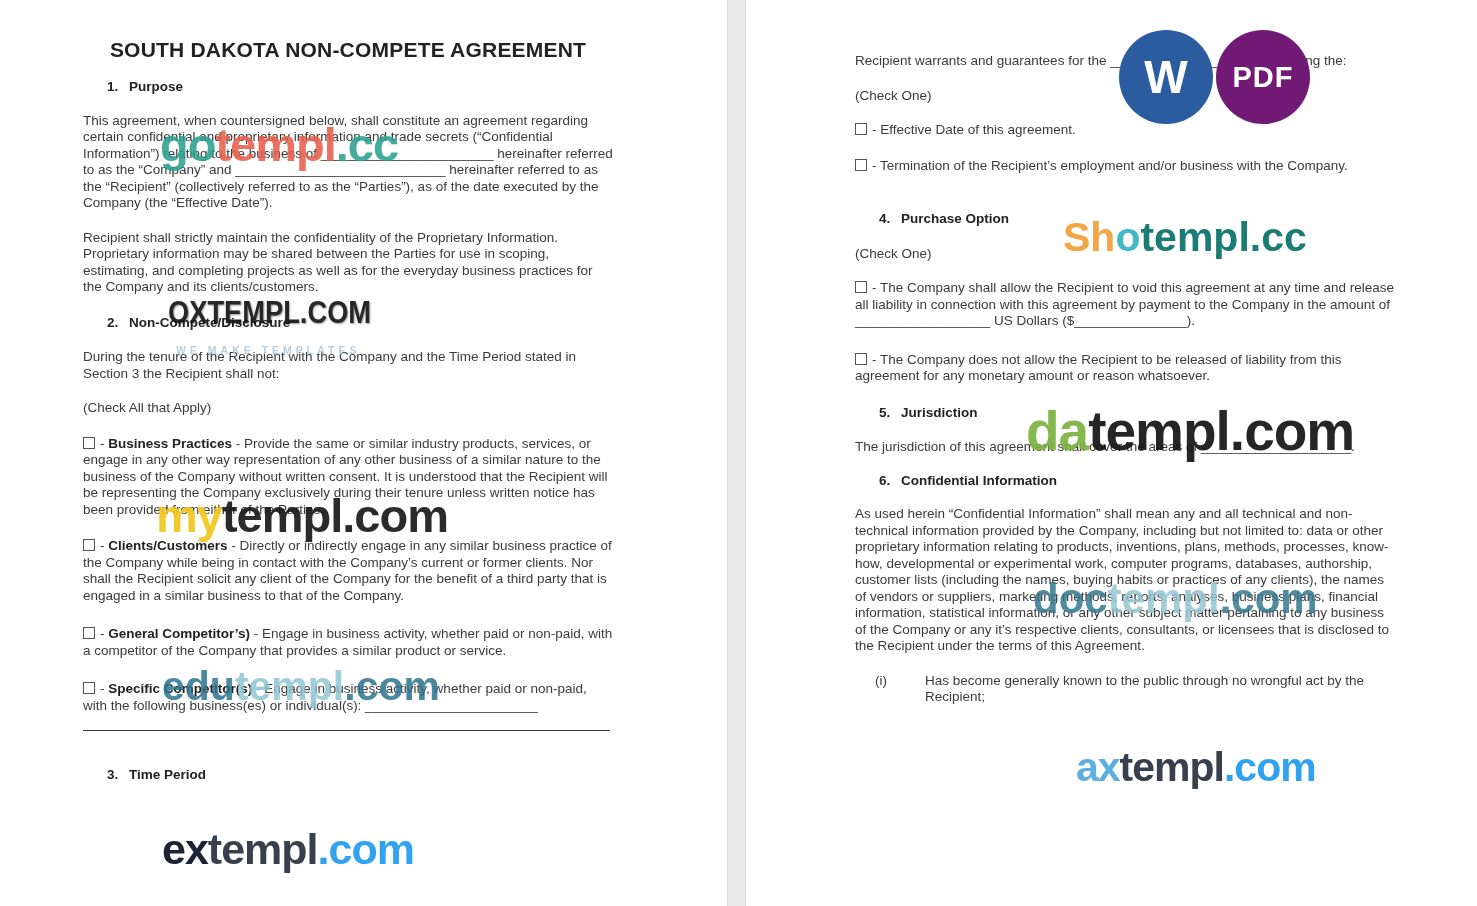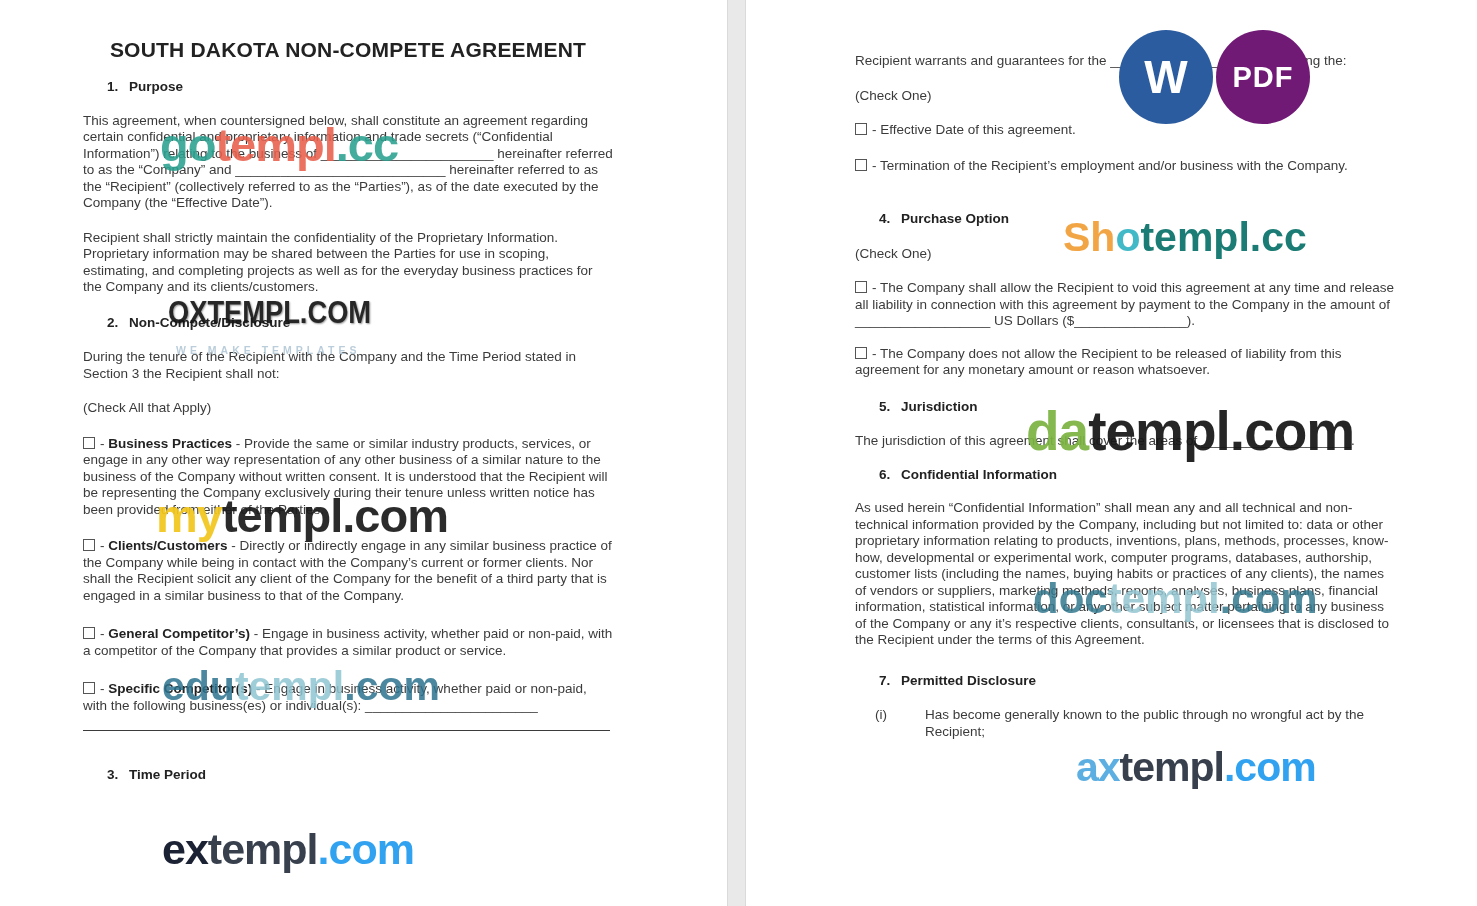--- a/index.html
+++ b/index.html
@@ -117,37 +117,34 @@
   </p>
 
   <div class="heading mt-sec">
     <span class="num">4.</span><span>Purchase Option</span>
   </div>
   <p class="para">(Check One)</p>
 
   <p class="item" style="margin-top:18px">
     <span class="cb"></span><span>- </span><b></b><span>The Company shall allow the Recipient to void this agreement at any time and release all liability in connection with this agreement by payment to the Company in the amount of __________________ US Dollars ($_______________).</span>
   </p>
-  <p class="item" style="margin-top:16px">
+  <p class="item" style="margin-top:22px">
     <span class="cb"></span><span>- </span><b></b><span>The Company does not allow the Recipient to be released of liability from this agreement for any monetary amount or reason whatsoever.</span>
   </p>
 
   <div class="heading" style="margin-top:20px">
     <span class="num">5.</span><span>Jurisdiction</span>
   </div>
   <p class="para">The jurisdiction of this agreement shall cover the areas of ____________________.</p>
 
   <div class="heading">
     <span class="num">6.</span><span>Confidential Information</span>
   </div>
   <p class="para" style="margin-top:17px">As used herein “Confidential Information” shall mean any and all technical and non-technical information provided by the Company, including but not limited to: data or other proprietary information relating to products, inventions, plans, methods, processes, know-how, developmental or experimental work, computer programs, databases, authorship, customer lists (including the names, buying habits or practices of any clients), the names of vendors or suppliers, marketing methods, reports, analyses, business plans, financial information, statistical information, or any other subject matter pertaining to any business of the Company or any it’s respective clients, consultants, or licensees that is disclosed to the Recipient under the terms of this Agreement.</p>
 
-  <div class="heading" style="margin-top:24px">
-    <span class="num">7.</span><span>Permitted Disclosure</span>
-  </div>
 
   <div class="indent-item">
     <span class="roman">(i)</span>
     <span>Has become generally known to the public through no wrongful act by the Recipient;</span>
   </div>
 </div>
 
 <div class="wm" id="wm-gotempl">
   <span class="c1">go</span><span class="c2">templ</span><span class="c3">.cc</span>
 </div>

